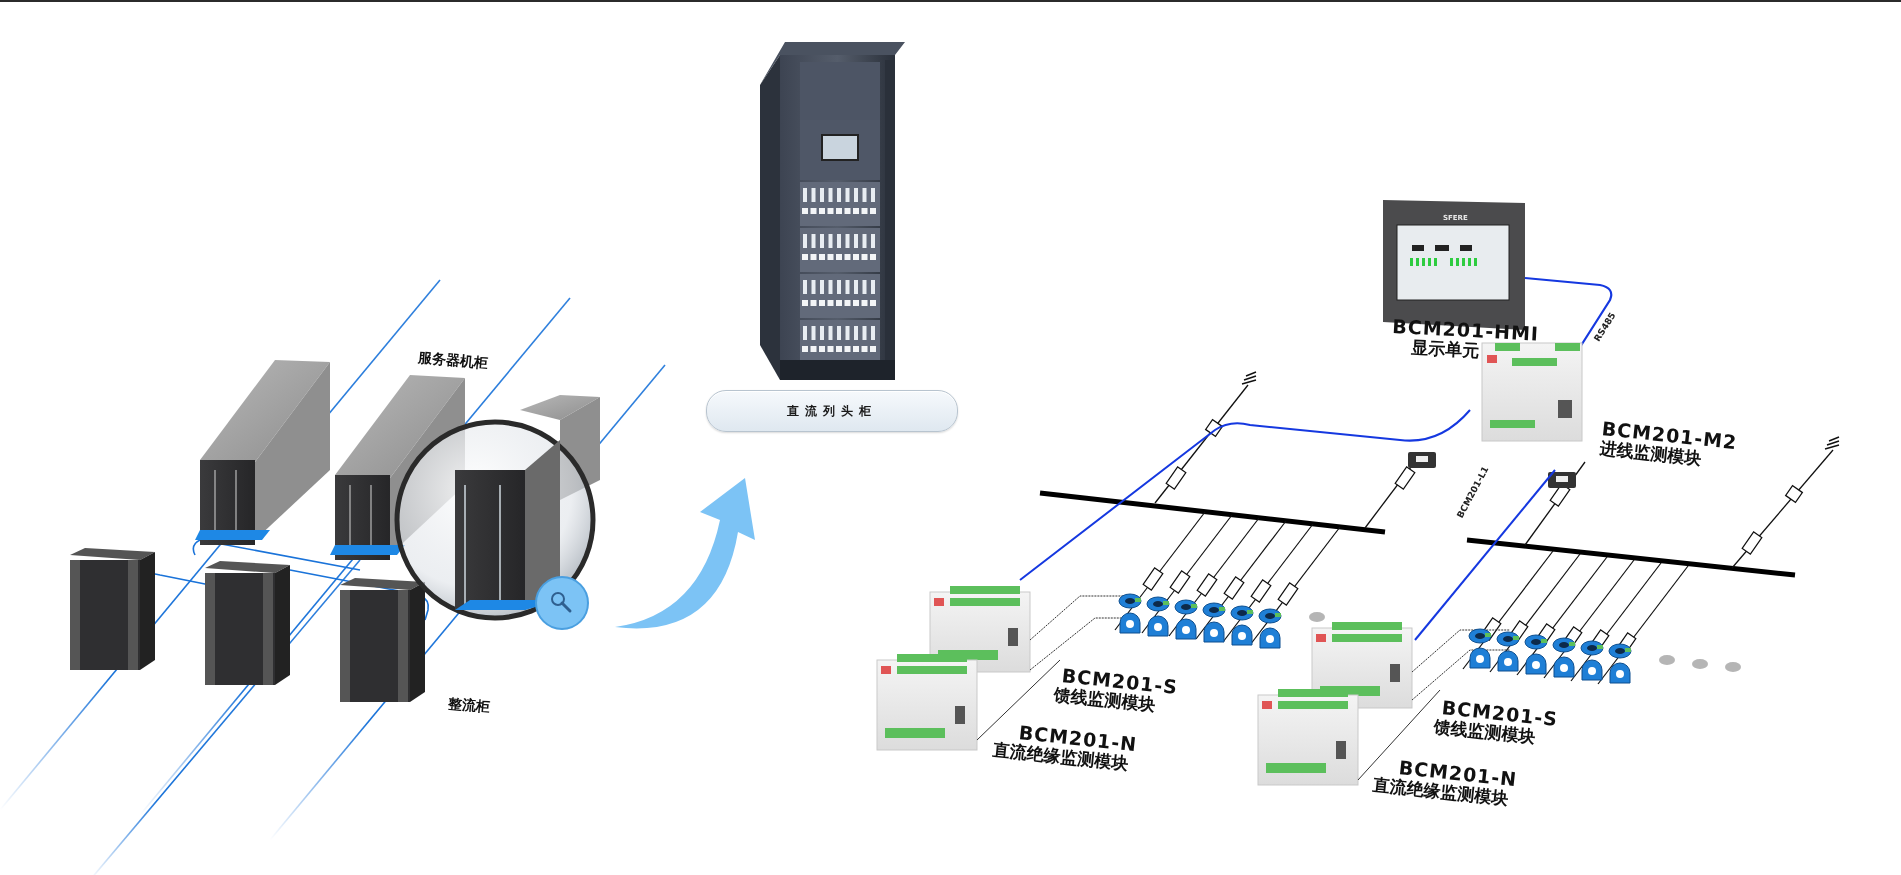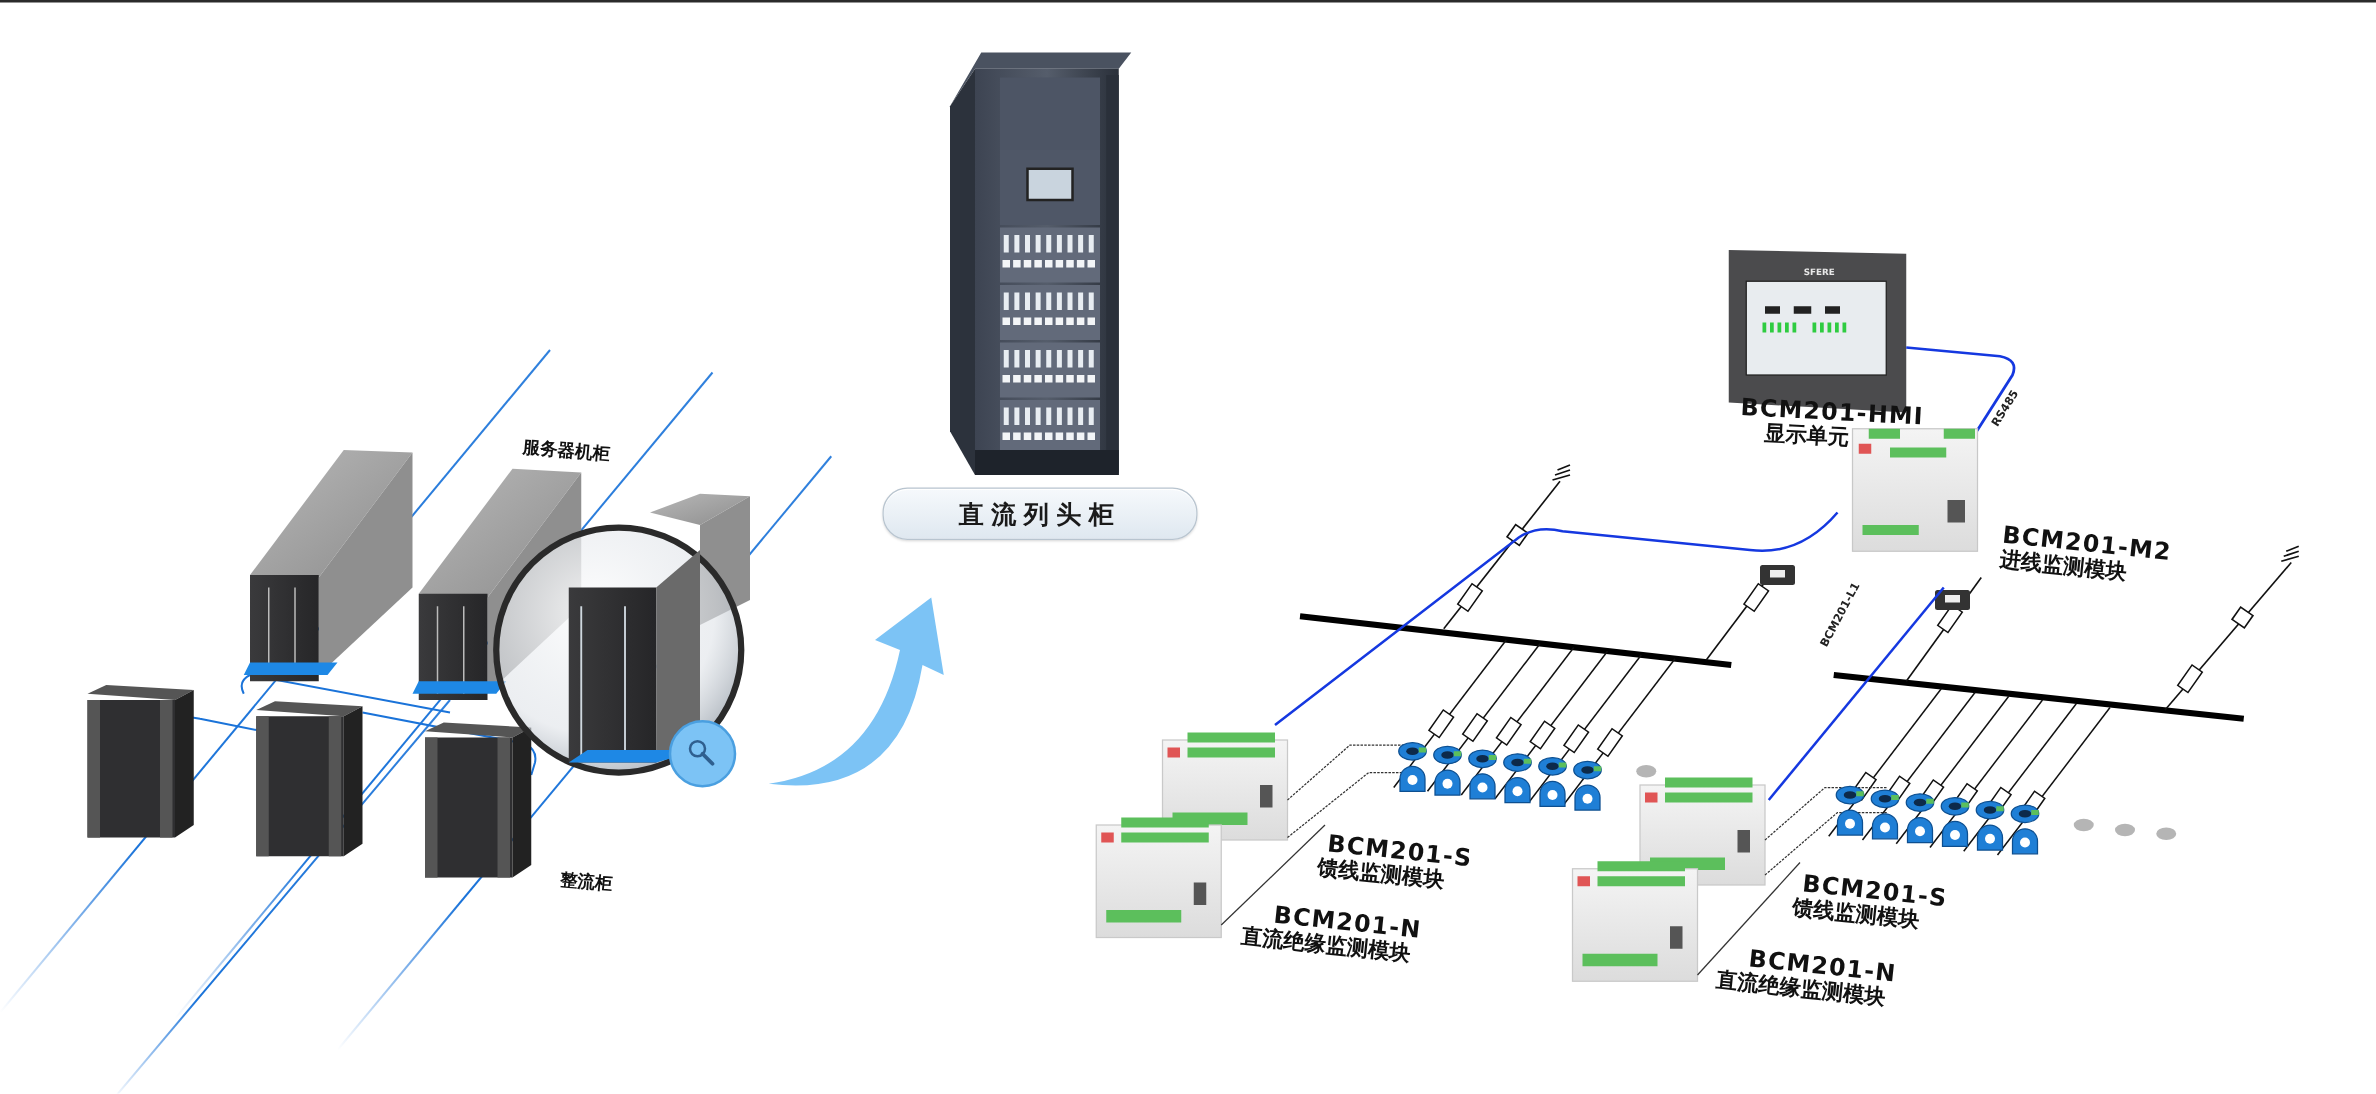--- a/index.html
+++ b/index.html
@@ -7,21 +7,21 @@
   .topbar { position: absolute; left: 0; top: 0; width: 1901px; height: 2px; background: #2b2b2b; }
   svg.scene { position: absolute; left: 0; top: 0; }
   .lbl { position: absolute; color: #111; font-weight: bold; white-space: nowrap; font-family: "DejaVu Sans", sans-serif; }
   .lbl-sm { font-size: 14px; }
   .lbl-md { font-size: 17px; line-height: 20px; transform: rotate(6deg); transform-origin: left top; }
   .lbl-md .code { font-size: 19px; letter-spacing: 1px; display: block; }
   .lbl-md .desc { display: block; }
   .pill { position: absolute; left: 706px; top: 390px; width: 250px; height: 40px; border-radius: 20px;
           background: linear-gradient(#f6f9fc, #dfe8f0); border: 1px solid #b8c4cf;
           box-shadow: inset 0 1px 0 #fff, 0 1px 2px rgba(0,0,0,0.15);
-          display: flex; align-items: center; justify-content: center; font-size: 20px; font-weight: bold; letter-spacing: 6px; color: #1a1a1a; }
+          display: flex; align-items: center; justify-content: center; font-size: 12px; font-weight: bold; letter-spacing: 6px; color: #1a1a1a; }
   .rot-small { position: absolute; font-size: 9px; font-weight: bold; color: #222; transform-origin: left top; }
 </style>
 </head>
 <body>
 
 <div class="topbar"></div>
 
 <svg class="scene" width="1901" height="875" viewBox="0 0 1901 875">
   <defs>
     <linearGradient id="fadeBlue" x1="0" y1="1" x2="1" y2="0">

